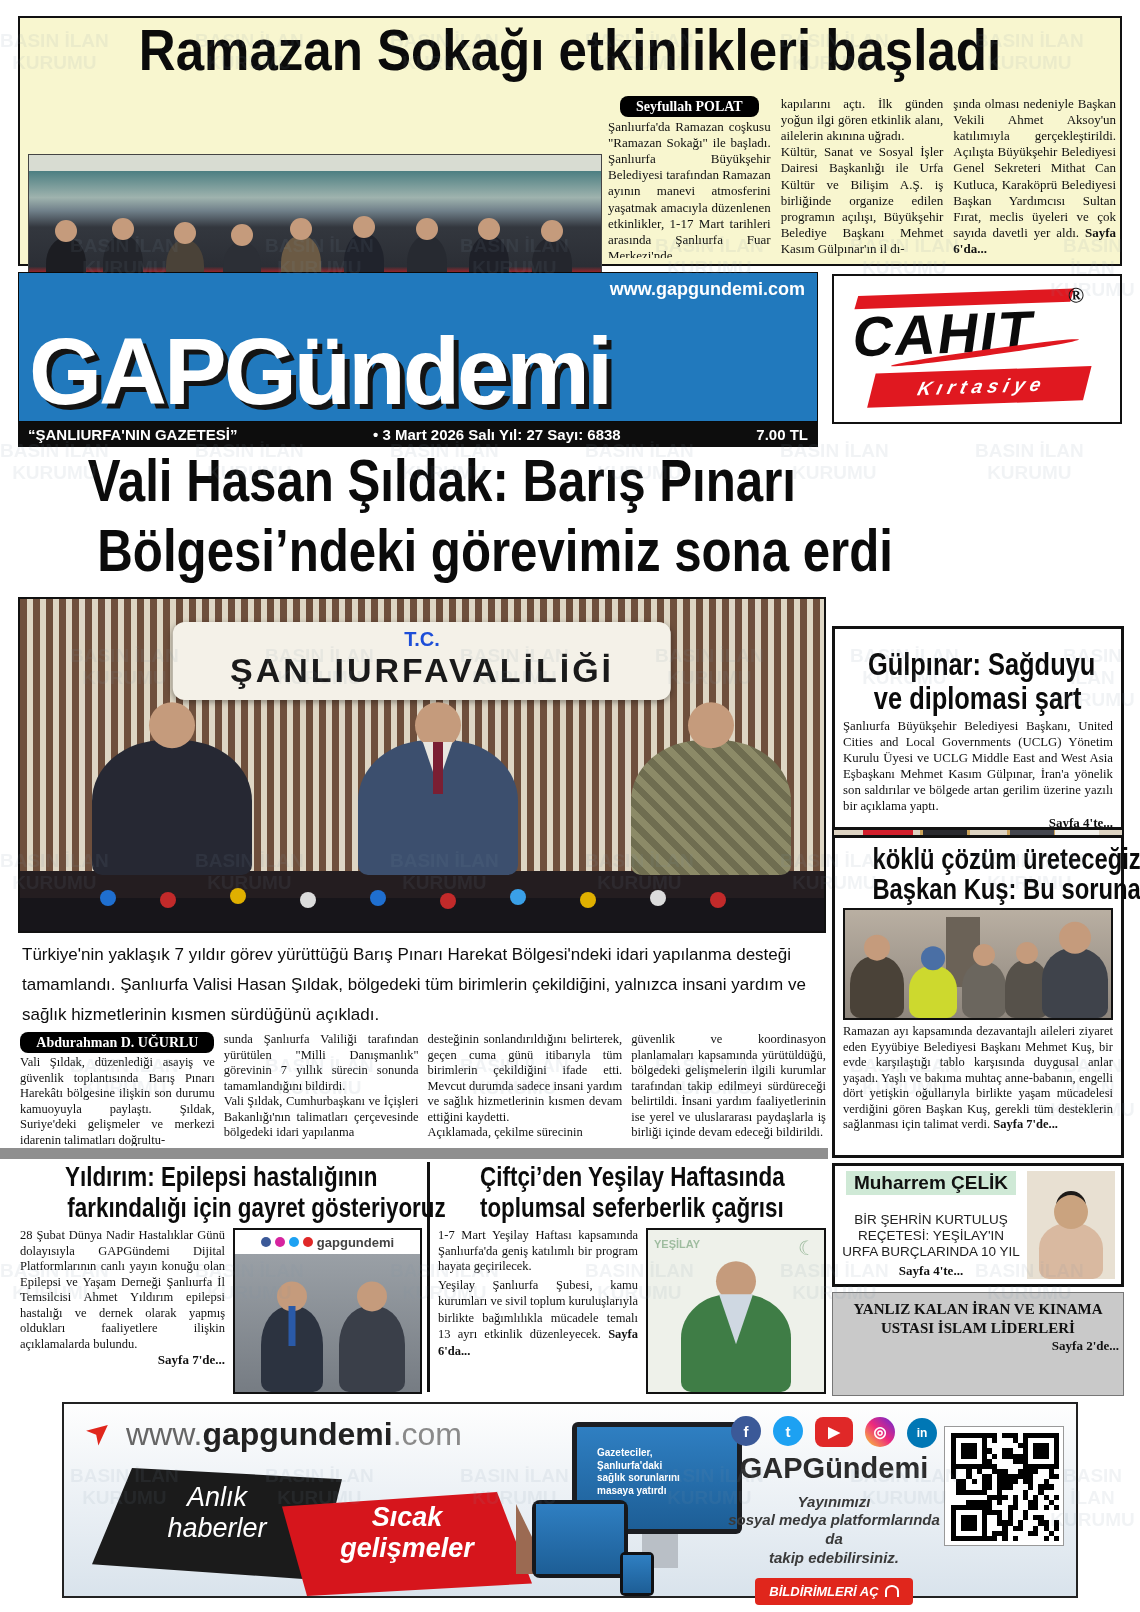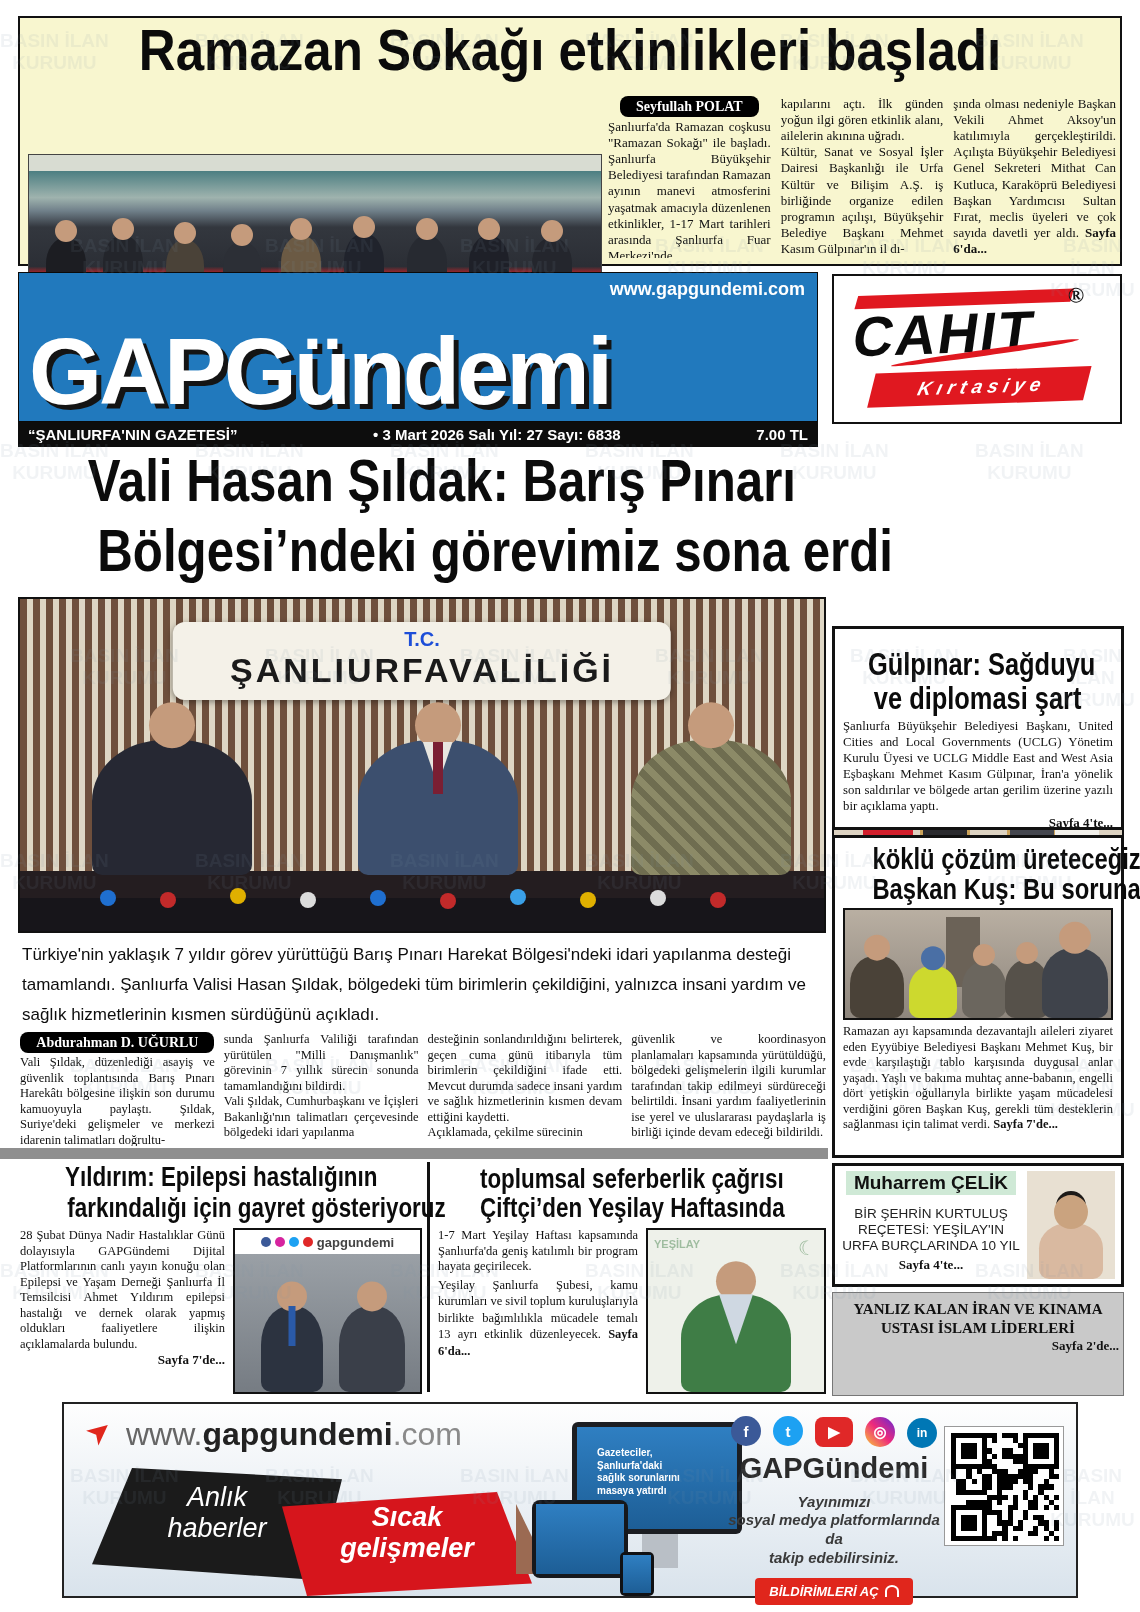--- a/index.html
+++ b/index.html
@@ -279,22 +279,22 @@
               <i style="width:30px;height:30px"></i>
             </div>
         </div>
       </div>
     </div>
   </div>
 
   <div class="abs" style="left:427px;top:1162px;width:3px;height:230px;background:#111"></div>
 
   <div class="abs" style="left:438px;top:1162px;width:388px;height:232px">
+    <div class="hl center" style="font-size:28px"><span class="cond" style="transform:scaleX(.8)">Çiftçi’den Yeşilay Haftasında</span></div>
     <div class="hl center" style="font-size:28px;margin-top:2px"><span class="cond" style="transform:scaleX(.8)">toplumsal seferberlik çağrısı</span></div>
-    <div class="hl center" style="font-size:28px"><span class="cond" style="transform:scaleX(.8)">Çiftçi’den Yeşilay Haftasında</span></div>
     <div style="display:flex;gap:8px;margin-top:6px">
       <div style="width:200px">
         <p class="just serifbody" style="margin:0;font-size:12.5px">1-7 Mart Yeşilay Haftası kapsamında Şanlıurfa'da geniş katılımlı bir program hayata geçirilecek.</p>
         <p class="just serifbody" style="margin:2px 0 0"><span style="font-size:12.5px">Yeşilay Şanlıurfa Şubesi, kamu kurumları ve sivil toplum kuruluşlarıyla birlikte bağımlılıkla mücadele temalı 13 ayrı etkinlik düzenleyecek. </span><b class="pg" style="font-size:12.5px">Sayfa 6'da...</b></p>
       </div>
       <div class="photo" style="flex:1;height:162px;border:2px solid #111;background:#eef1ea">
         <div class="abs" style="left:6px;top:8px;color:#3f7d46;opacity:.45;font-family:'Liberation Sans',sans-serif;font-weight:bold;font-size:11px">YEŞİLAY</div>
         <div class="abs" style="right:8px;top:6px;color:#3f7d46;opacity:.45;font-size:20px">☾</div>
         <div class="fig" style="left:50%;bottom:0;transform:translateX(-50%);width:110px;height:98px;background:#3f7d46">
             <i style="width:40px;height:40px"></i>
@@ -343,21 +343,21 @@
       <div class="fig" style="right:1%;bottom:0;width:66px;height:70px;background:#3f434b">
           <i style="width:32px;height:32px"></i>
         </div>
     </div>
     <p class="just serifbody" style="margin:4px 0 0;font-size:12.5px"><span>Ramazan ayı kapsamında dezavantajlı aileleri ziyaret eden Eyyübiye Belediyesi Başkanı Mehmet Kuş, bir evde karşılaştığı tablo karşısında duygusal anlar yaşadı. Yaşlı ve bakıma muhtaç anne-babanın, engelli dört yetişkin oğullarıyla birlikte yaşam mücadelesi verdiğini gören Başkan Kuş, gerekli tüm desteklerin sağlanması için talimat verdi. </span><b class="pg">Sayfa 7'de...</b></p>
   </div>
 
   <div class="box abs" style="left:832px;top:1163px;width:292px;height:124px;padding:5px 6px;display:flex;gap:6px">
     <div style="flex:1;text-align:center">
       <div style="background:#cfe9d6;display:inline-block;padding:1px 8px;font-family:'Liberation Sans',sans-serif;font-weight:bold;font-size:19px">Muharrem  ÇELİK</div>
-      <div style="font-family:'Liberation Sans',sans-serif;font-size:13.5px;color:#222;margin-top:11px;line-height:1.2">BİR ŞEHRİN KURTULUŞ REÇETESİ: YEŞİLAY'IN URFA BURÇLARINDA 10 YIL</div>
+      <div style="font-family:'Liberation Sans',sans-serif;font-size:13.5px;color:#222;margin-top:17px;line-height:1.2">BİR ŞEHRİN KURTULUŞ REÇETESİ: YEŞİLAY'IN URFA BURÇLARINDA 10 YIL</div>
       <div class="pg" style="font-size:13px;margin-top:2px">Sayfa 4'te...</div>
     </div>
     <div class="photo" style="width:88px;height:108px;background:#e8e0d2">
       <div class="fig" style="left:50%;bottom:0;transform:translateX(-50%);width:64px;height:56px;background:#d9b9a0">
           <i style="width:34px;height:34px;background:#caa37f;box-shadow:0 -6px 0 -2px #1d1a18"></i>
         </div>
     </div>
   </div>
 
   <div class="abs" style="left:832px;top:1292px;width:292px;height:104px;background:#c9c9c9;border:1px solid #777;box-sizing:border-box;padding:4px">

